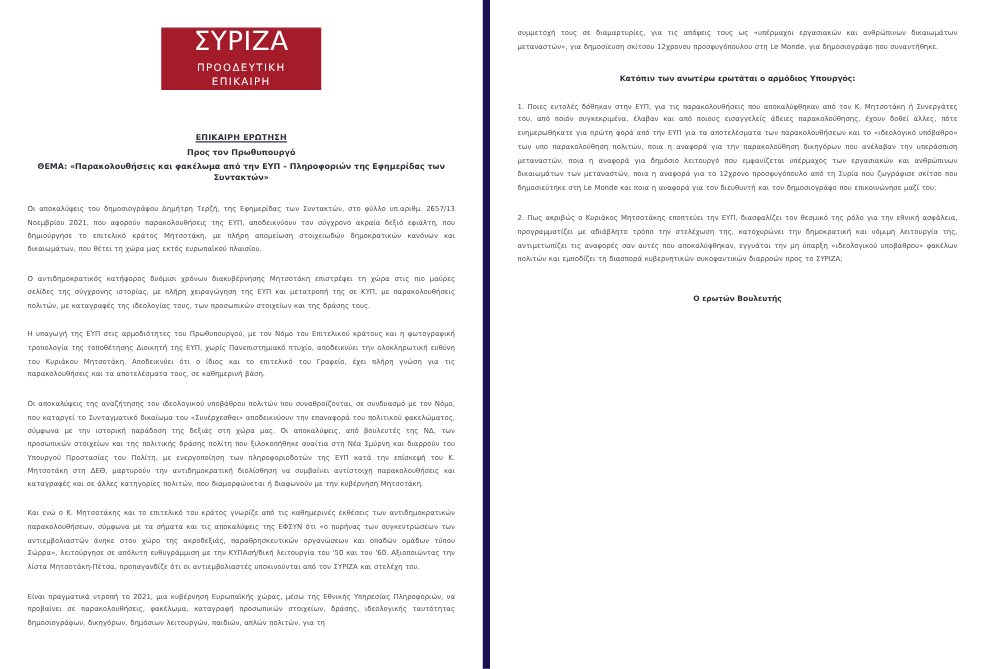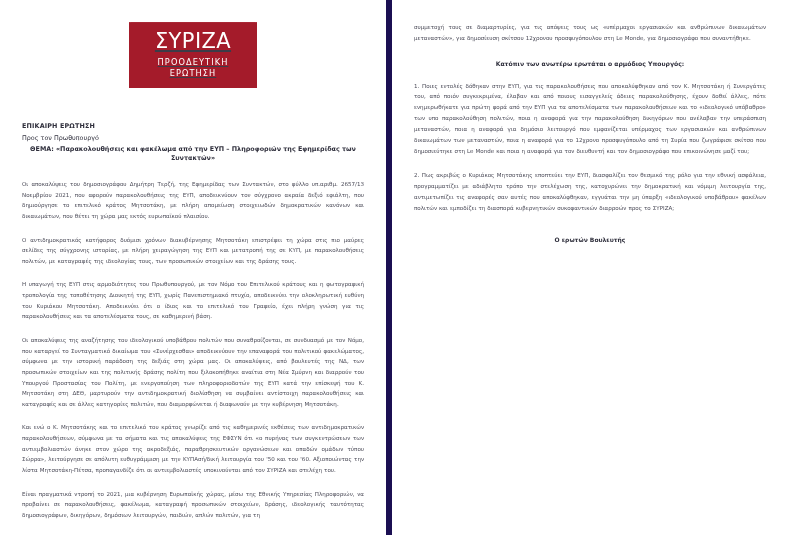--- a/index.html
+++ b/index.html
@@ -51,63 +51,64 @@
 
   
   .logo-wrap {
     display: flex;
     justify-content: center;
     margin-top: 8px;
     margin-bottom: 34px;
   }
   .logo {
     width: 128px;
-    height: 66px;
+    height: 50px;
     background: #a41b2a;
     background-image:
       linear-gradient(180deg, rgba(255,255,255,0.055) 0 1px, rgba(0,0,0,0) 1px 22px),
       linear-gradient(160deg, rgba(255,255,255,0.05) 0 1px, rgba(0,0,0,0) 1px 40px),
       linear-gradient(200deg, rgba(255,255,255,0.05) 0 1px, rgba(0,0,0,0) 1px 40px);
     position: relative;
     display: flex;
     flex-direction: column;
     align-items: center;
     justify-content: center;
     box-shadow: 0 0 0 1px rgba(255,255,255,0.0);
-    text-decoration: underline;
   }
   .logo-main {
     color: #ffffff;
     font-size: 21px;
     letter-spacing: 0.4px;
     font-weight: 400;
     line-height: 1;
     margin-bottom: 5px;
     font-family: "DejaVu Sans", "Liberation Sans", sans-serif;
   }
   .logo-sub1, .logo-sub2 {
     color: #ffffff;
     font-size: 8.2px;
     letter-spacing: 1.1px;
     line-height: 1.35;
     font-weight: 400;
   }
 
   
   .doc-kind {
+    text-align: center;
     font-size: 6.4px;
     font-weight: bold;
     color: #2f2f3c;
+    text-decoration: underline;
     letter-spacing: 0.15px;
     margin-bottom: 4px;
   }
   .doc-addressee {
-    text-align: left;
+    text-align: center;
     font-size: 6.4px;
-    font-weight: normal;
+    font-weight: bold;
     color: #2f2f3c;
     margin-bottom: 3px;
   }
   .doc-subject {
     text-align: center;
     font-size: 6.4px;
     font-weight: bold;
     color: #2f2f3c;
     margin-bottom: 16px;
     line-height: 1.4;
@@ -154,21 +155,21 @@
 <body>
 
 <div class="viewer">
 
   <div class="page page-left">
 
     <div class="logo-wrap">
       <div class="logo">
         <div class="logo-main">ΣΥΡΙΖΑ</div>
         <div class="logo-sub1">ΠΡΟΟΔΕΥΤΙΚΗ</div>
-        <div class="logo-sub2">ΕΡΩΤΗΣΗ</div>
+        <div class="logo-sub2">ΕΠΙΚΑΙΡΗ</div>
       </div>
     </div>
 
     <div class="doc-kind">ΕΠΙΚΑΙΡΗ ΕΡΩΤΗΣΗ</div>
     <div class="doc-addressee">Προς τον Πρωθυπουργό</div>
     <div class="doc-subject">ΘΕΜΑ: «Παρακολουθήσεις και φακέλωμα από την ΕΥΠ – Πληροφοριών της Εφημερίδας των Συντακτών»</div>
 
     <p class="para">Οι αποκαλύψεις του δημοσιογράφου Δημήτρη Τερζή, της Εφημερίδας των Συντακτών, στο φύλλο υπ.αριθμ. 2657/13 Νοεμβρίου 2021, που αφορούν παρακολουθήσεις της ΕΥΠ, αποδεικνύουν τον σύγχρονο ακραία δεξιό εφιάλτη, που δημιούργησε το επιτελικό κράτος Μητσοτάκη, με πλήρη απομείωση στοιχειωδών δημοκρατικών κανόνων και δικαιωμάτων, που θέτει τη χώρα μας εκτός ευρωπαϊκού πλαισίου.</p>
     <p class="para">Ο αντιδημοκρατικός κατήφορος δυόμισι χρόνων διακυβέρνησης Μητσοτάκη επιστρέφει τη χώρα στις πιο μαύρες σελίδες της σύγχρονης ιστορίας, με πλήρη χειραγώγηση της ΕΥΠ και μετατροπή της σε ΚΥΠ, με παρακολουθήσεις πολιτών, με καταγραφές της ιδεολογίας τους, των προσωπικών στοιχείων και της δράσης τους.</p>
     <p class="para">Η υπαγωγή της ΕΥΠ στις αρμοδιότητες του Πρωθυπουργού, με τον Νόμο του Επιτελικού κράτους και η φωτογραφική τροπολογία της τοποθέτησης Διοικητή της ΕΥΠ, χωρίς Πανεπιστημιακό πτυχίο, αποδεικνύει την ολοκληρωτική ευθύνη του Κυριάκου Μητσοτάκη. Αποδεικνύει ότι ο ίδιος και το επιτελικό του Γραφείο, έχει πλήρη γνώση για τις παρακολουθήσεις και τα αποτελέσματα τους, σε καθημερινή βάση.</p>

